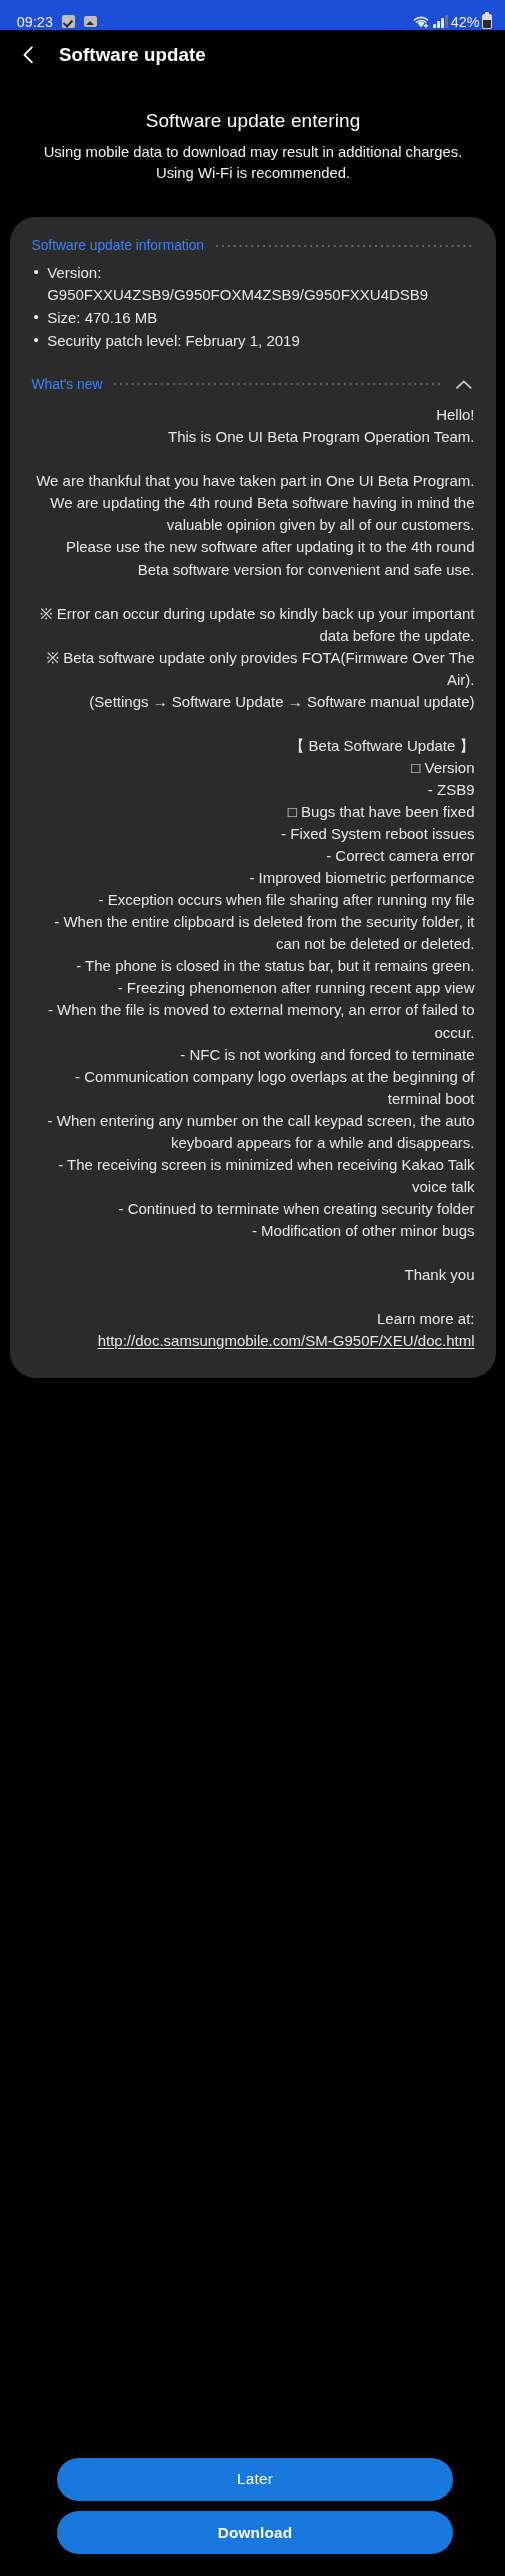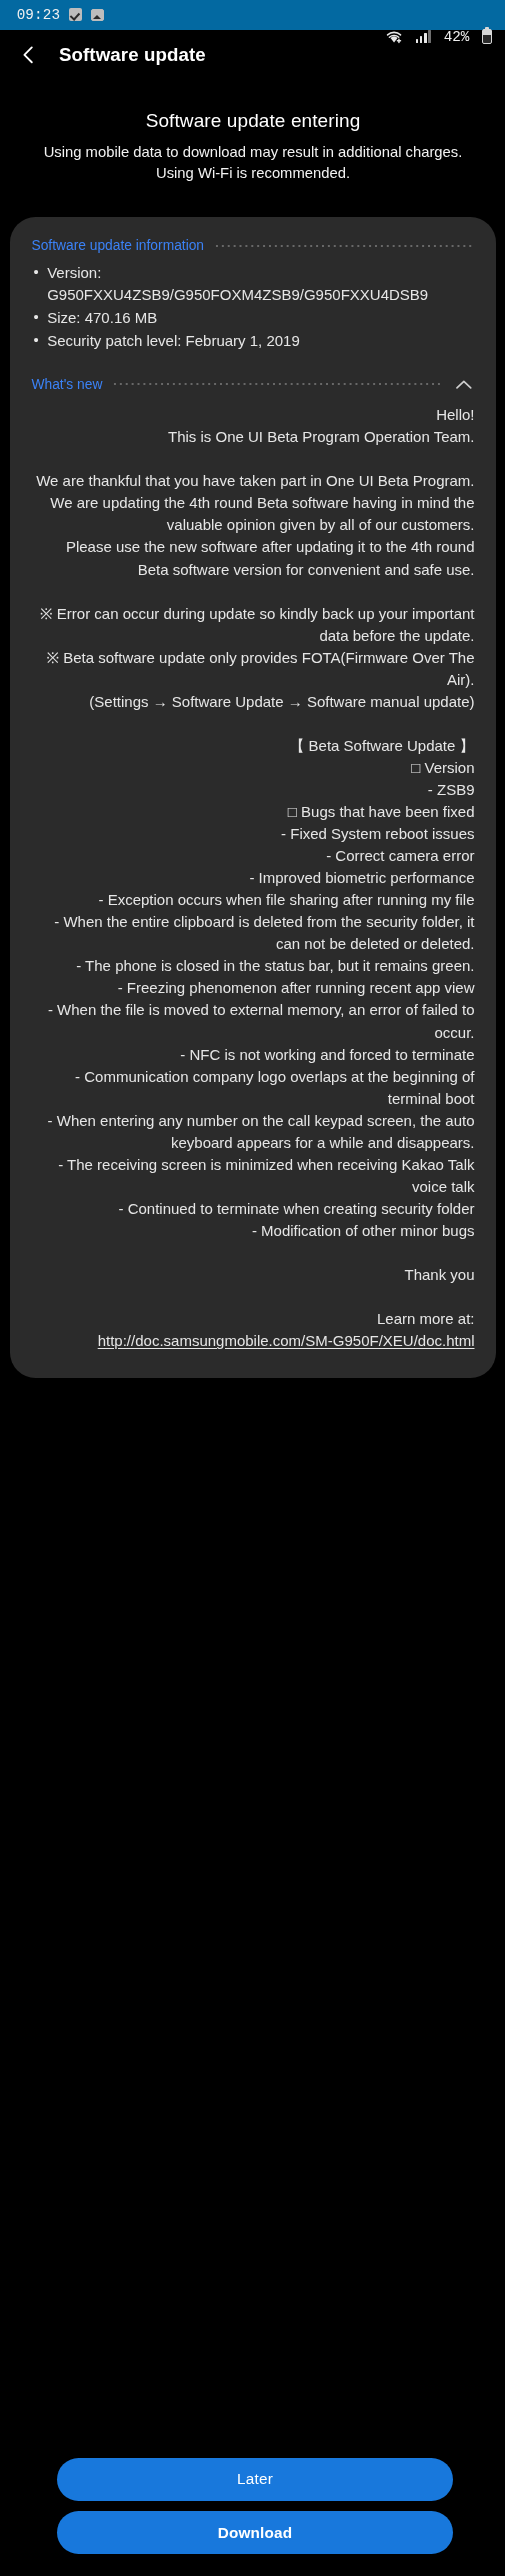--- a/index.html
+++ b/index.html
@@ -8,30 +8,29 @@
     height: 2576px;
     background: #000000;
     font-family: "Liberation Sans", sans-serif;
     -webkit-font-smoothing: antialiased;
   }
   body { position: relative; overflow: hidden; }
 
   
   .statusbar {
     height: 29.5px;
-    background: #0369a1;
+    background: #1d4ed8;
     display: flex;
-    align-items: center;
+    align-items: flex-end;
     padding: 0 13.8px 0 16.7px;
     color: #e8e8e8;
-    font-family: Liberation Mono, monospace;
   }
   .sb-left { display: flex; align-items: center; gap: 8.9px; }
   .sb-clock { font-size: 14.3px; letter-spacing: 0.1px; color: #f0f0f0; }
-  .sb-right { margin-left: auto; display: flex; align-items: center; gap: 13px; margin-top: 44px; }
+  .sb-right { margin-left: auto; display: flex; align-items: center; gap: 3px; margin-top: 44px; }
   .sb-batt-text { font-size: 14.3px; color: #f0f0f0; }
 
   .icon-check {
     width: 12.8px; height: 12.8px;
     border-radius: 2px;
     background: #bdbdbd;
     position: relative;
   }
   .icon-check::after {
     content: "";

